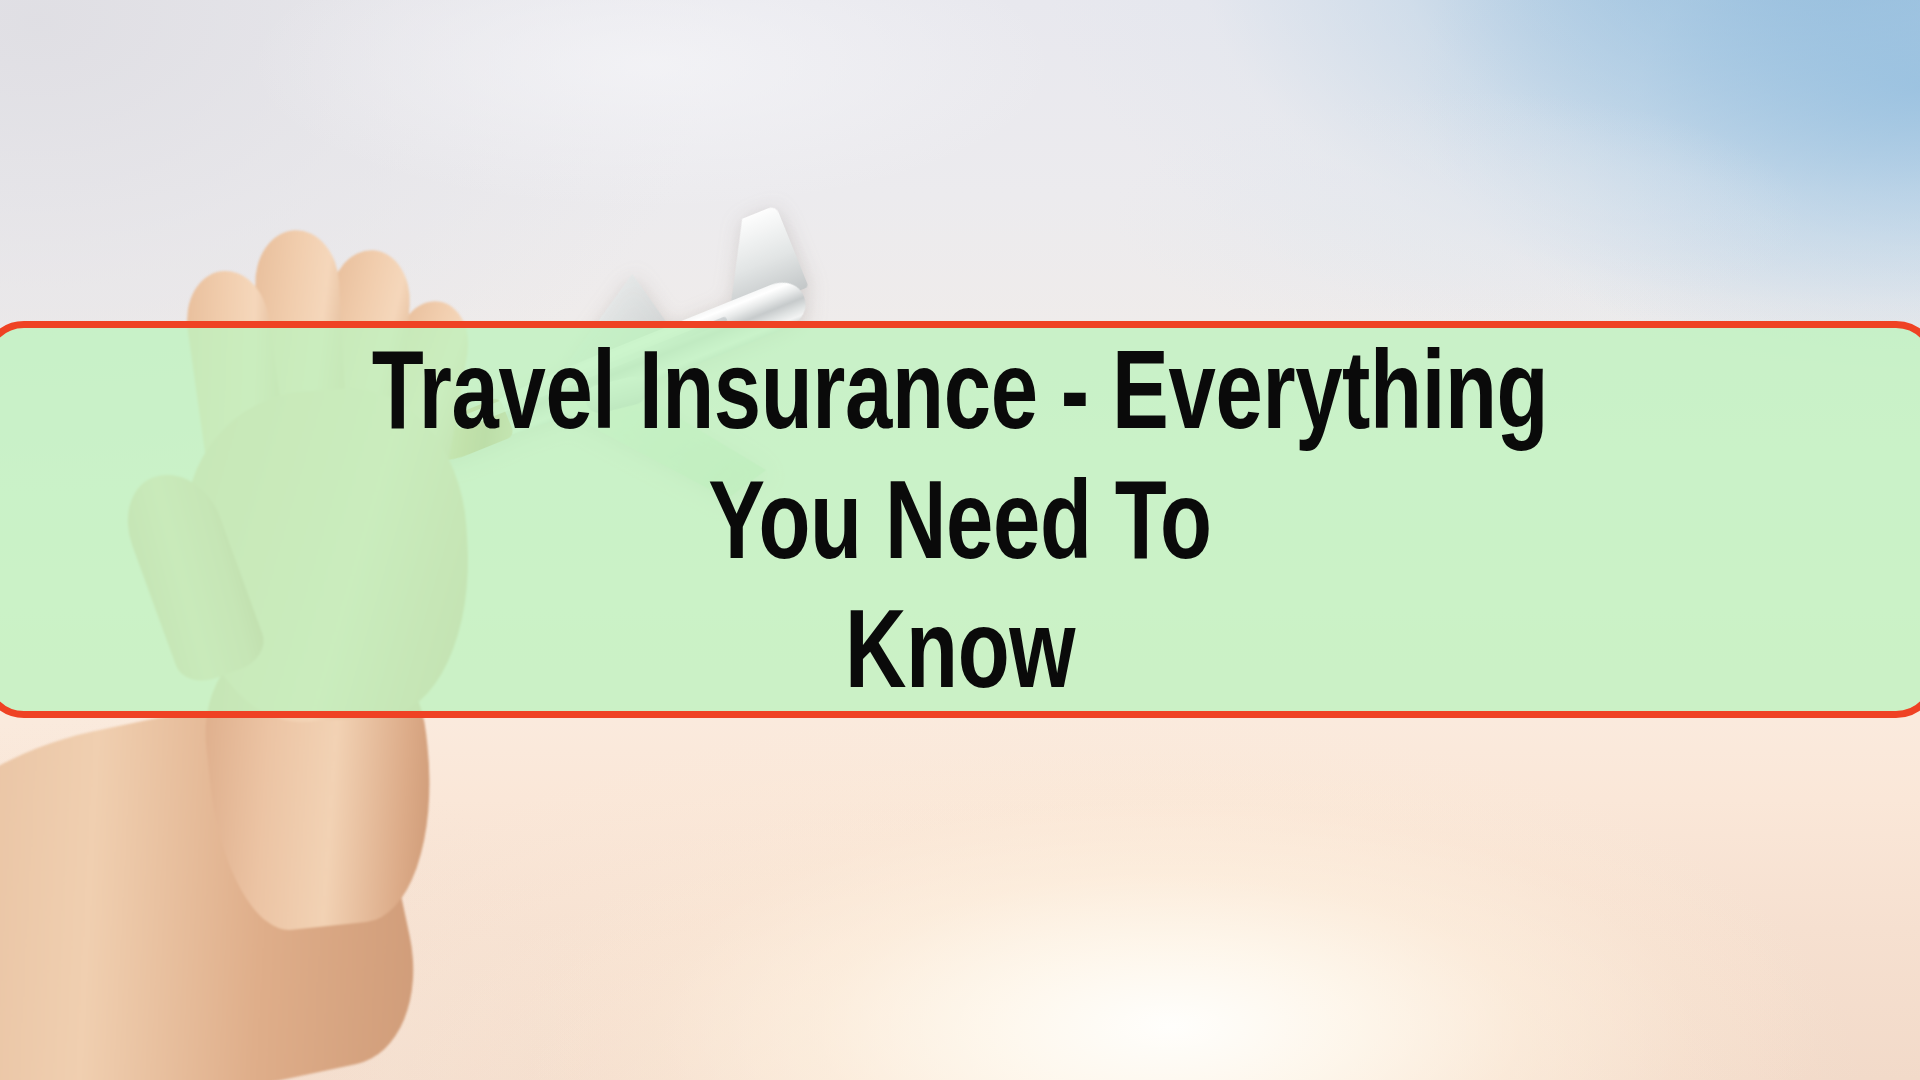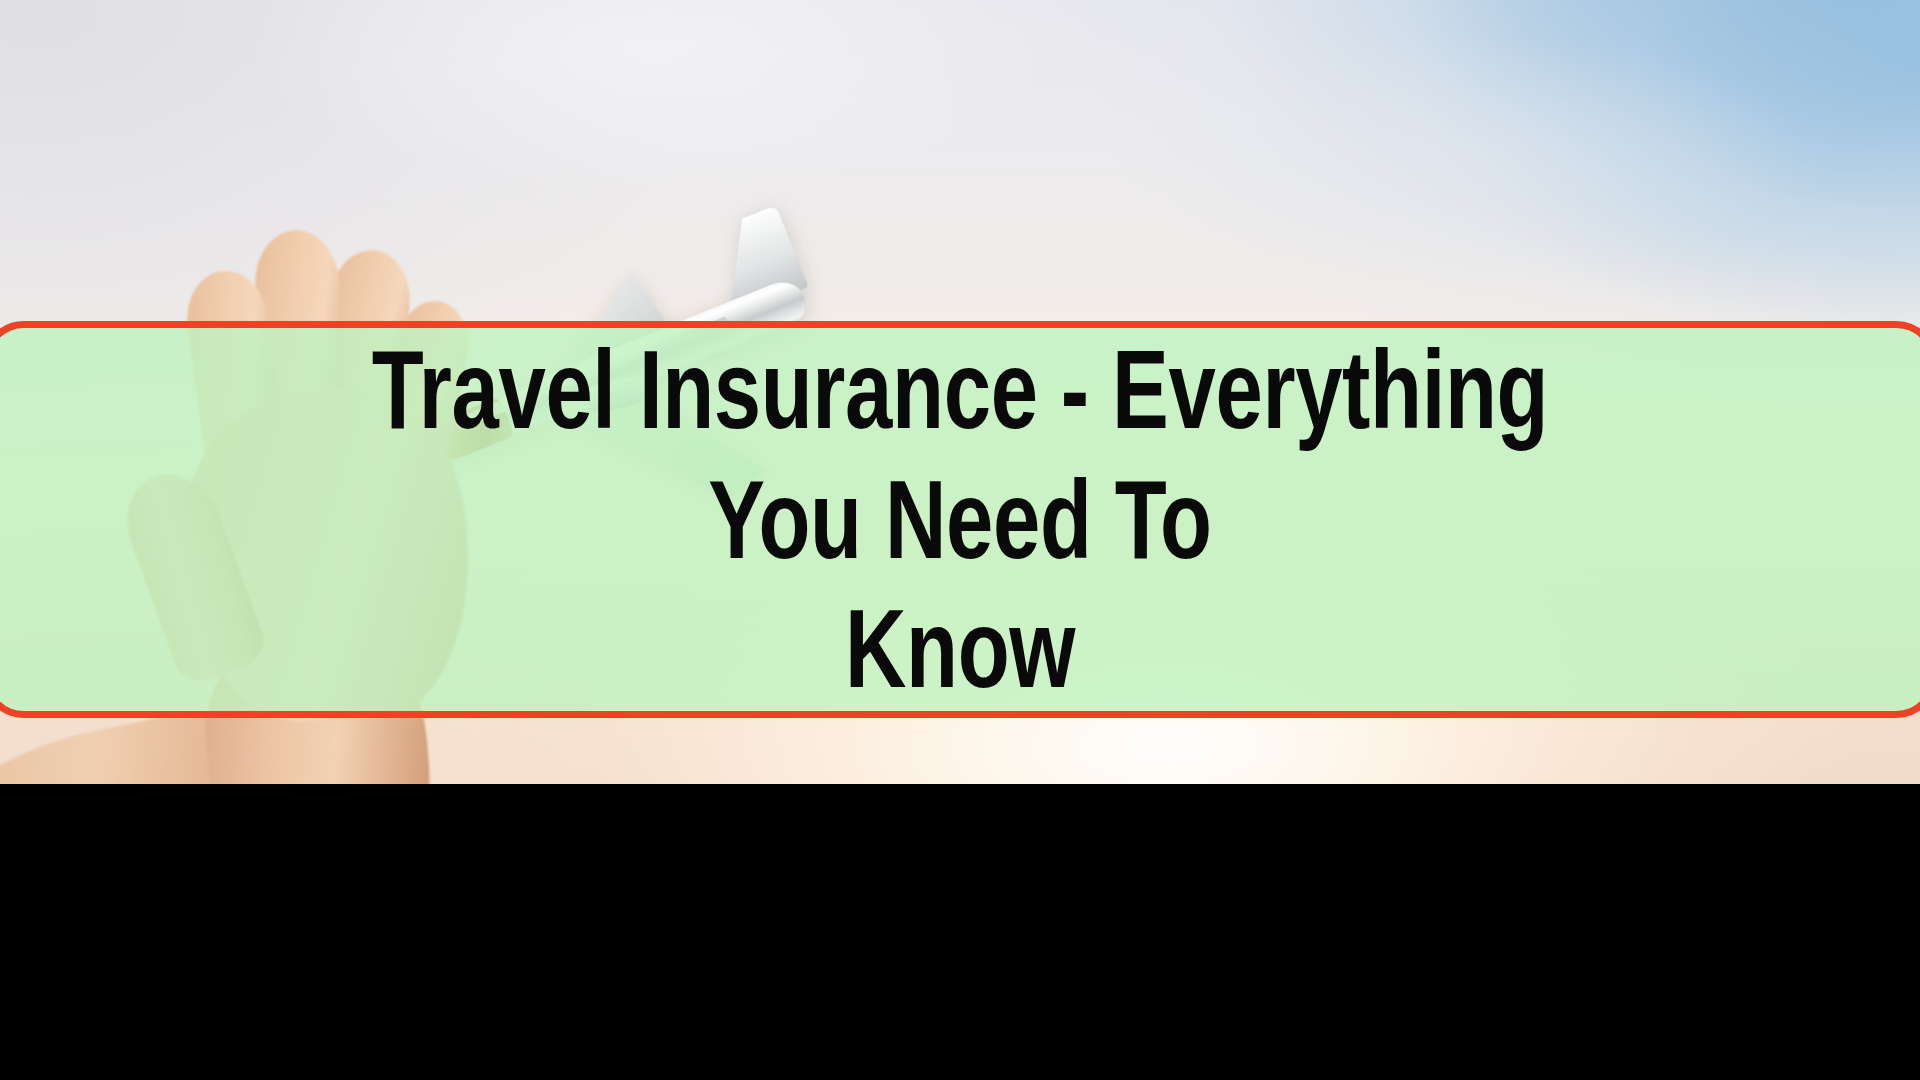--- a/index.html
+++ b/index.html
@@ -4,21 +4,21 @@
 <title>Travel Insurance Banner</title>
 <style>
   html, body {
     margin: 0;
     padding: 0;
     background: #000;
   }
   #stage {
     position: relative;
     width: 1920px;
-    height: 784px;
+    height: 1080px;
     overflow: hidden;
     font-family: "Liberation Sans", sans-serif;
   }
 
   
   .bg-layer {
     position: absolute;
     inset: 0;
   }
   .bg-base {

